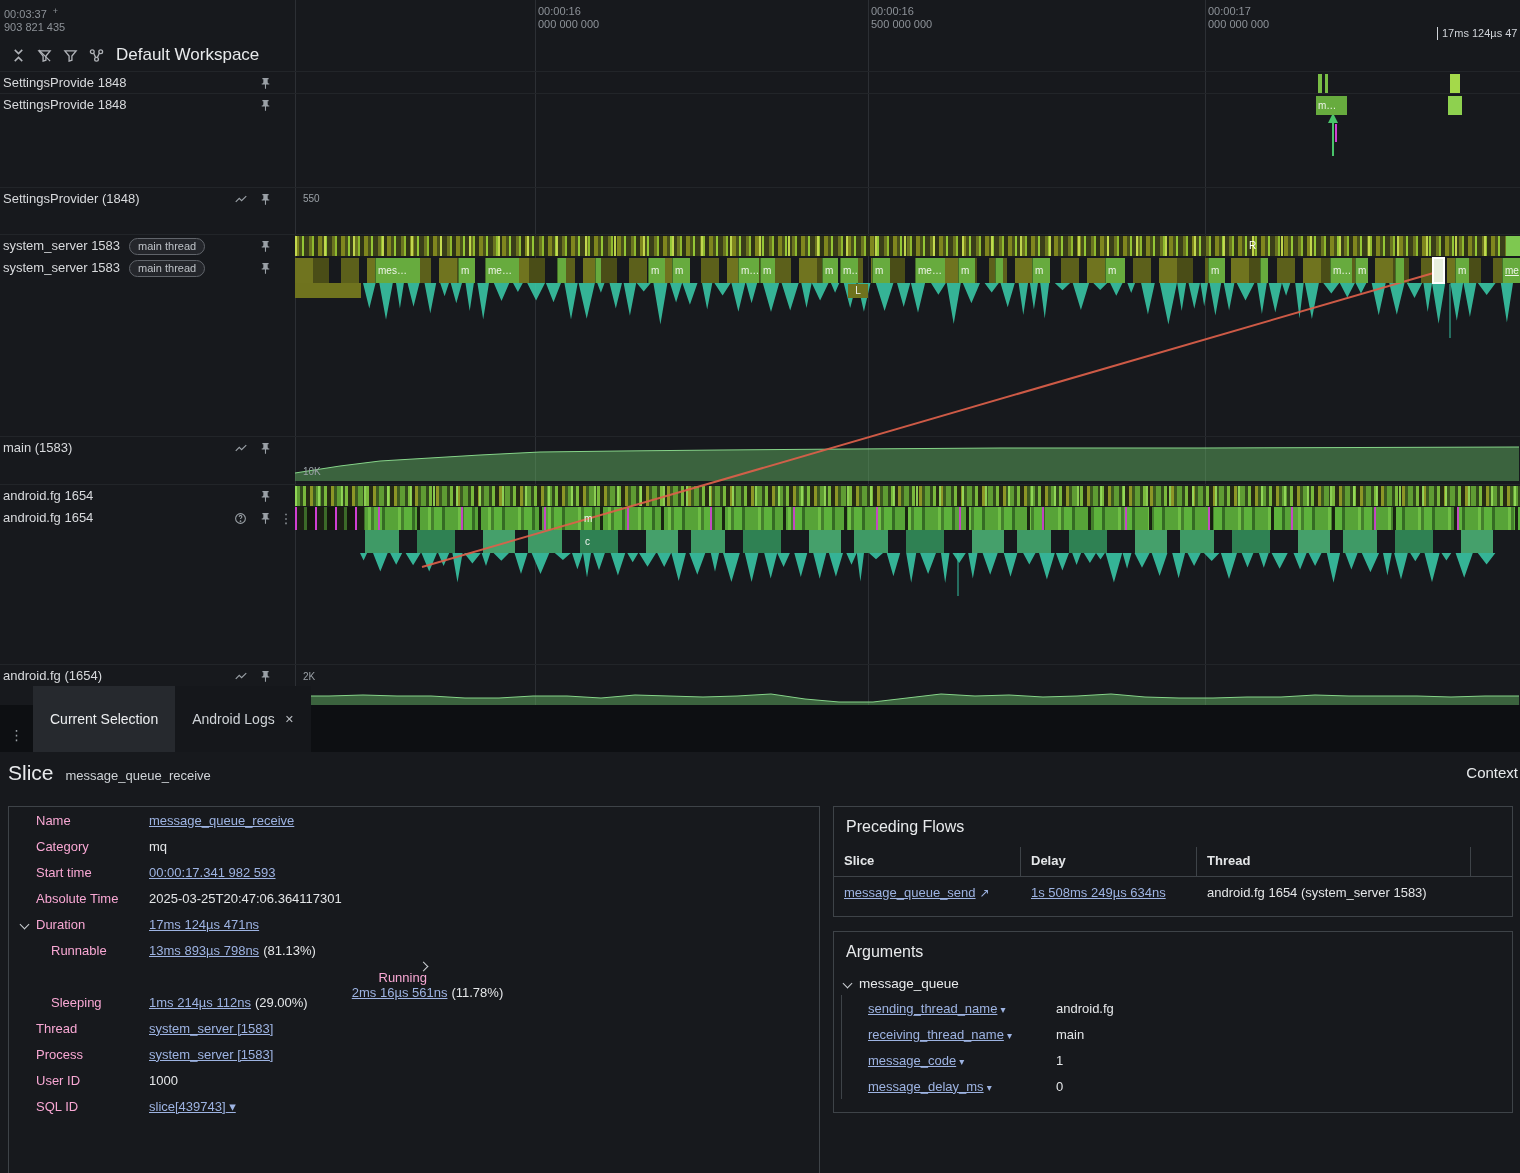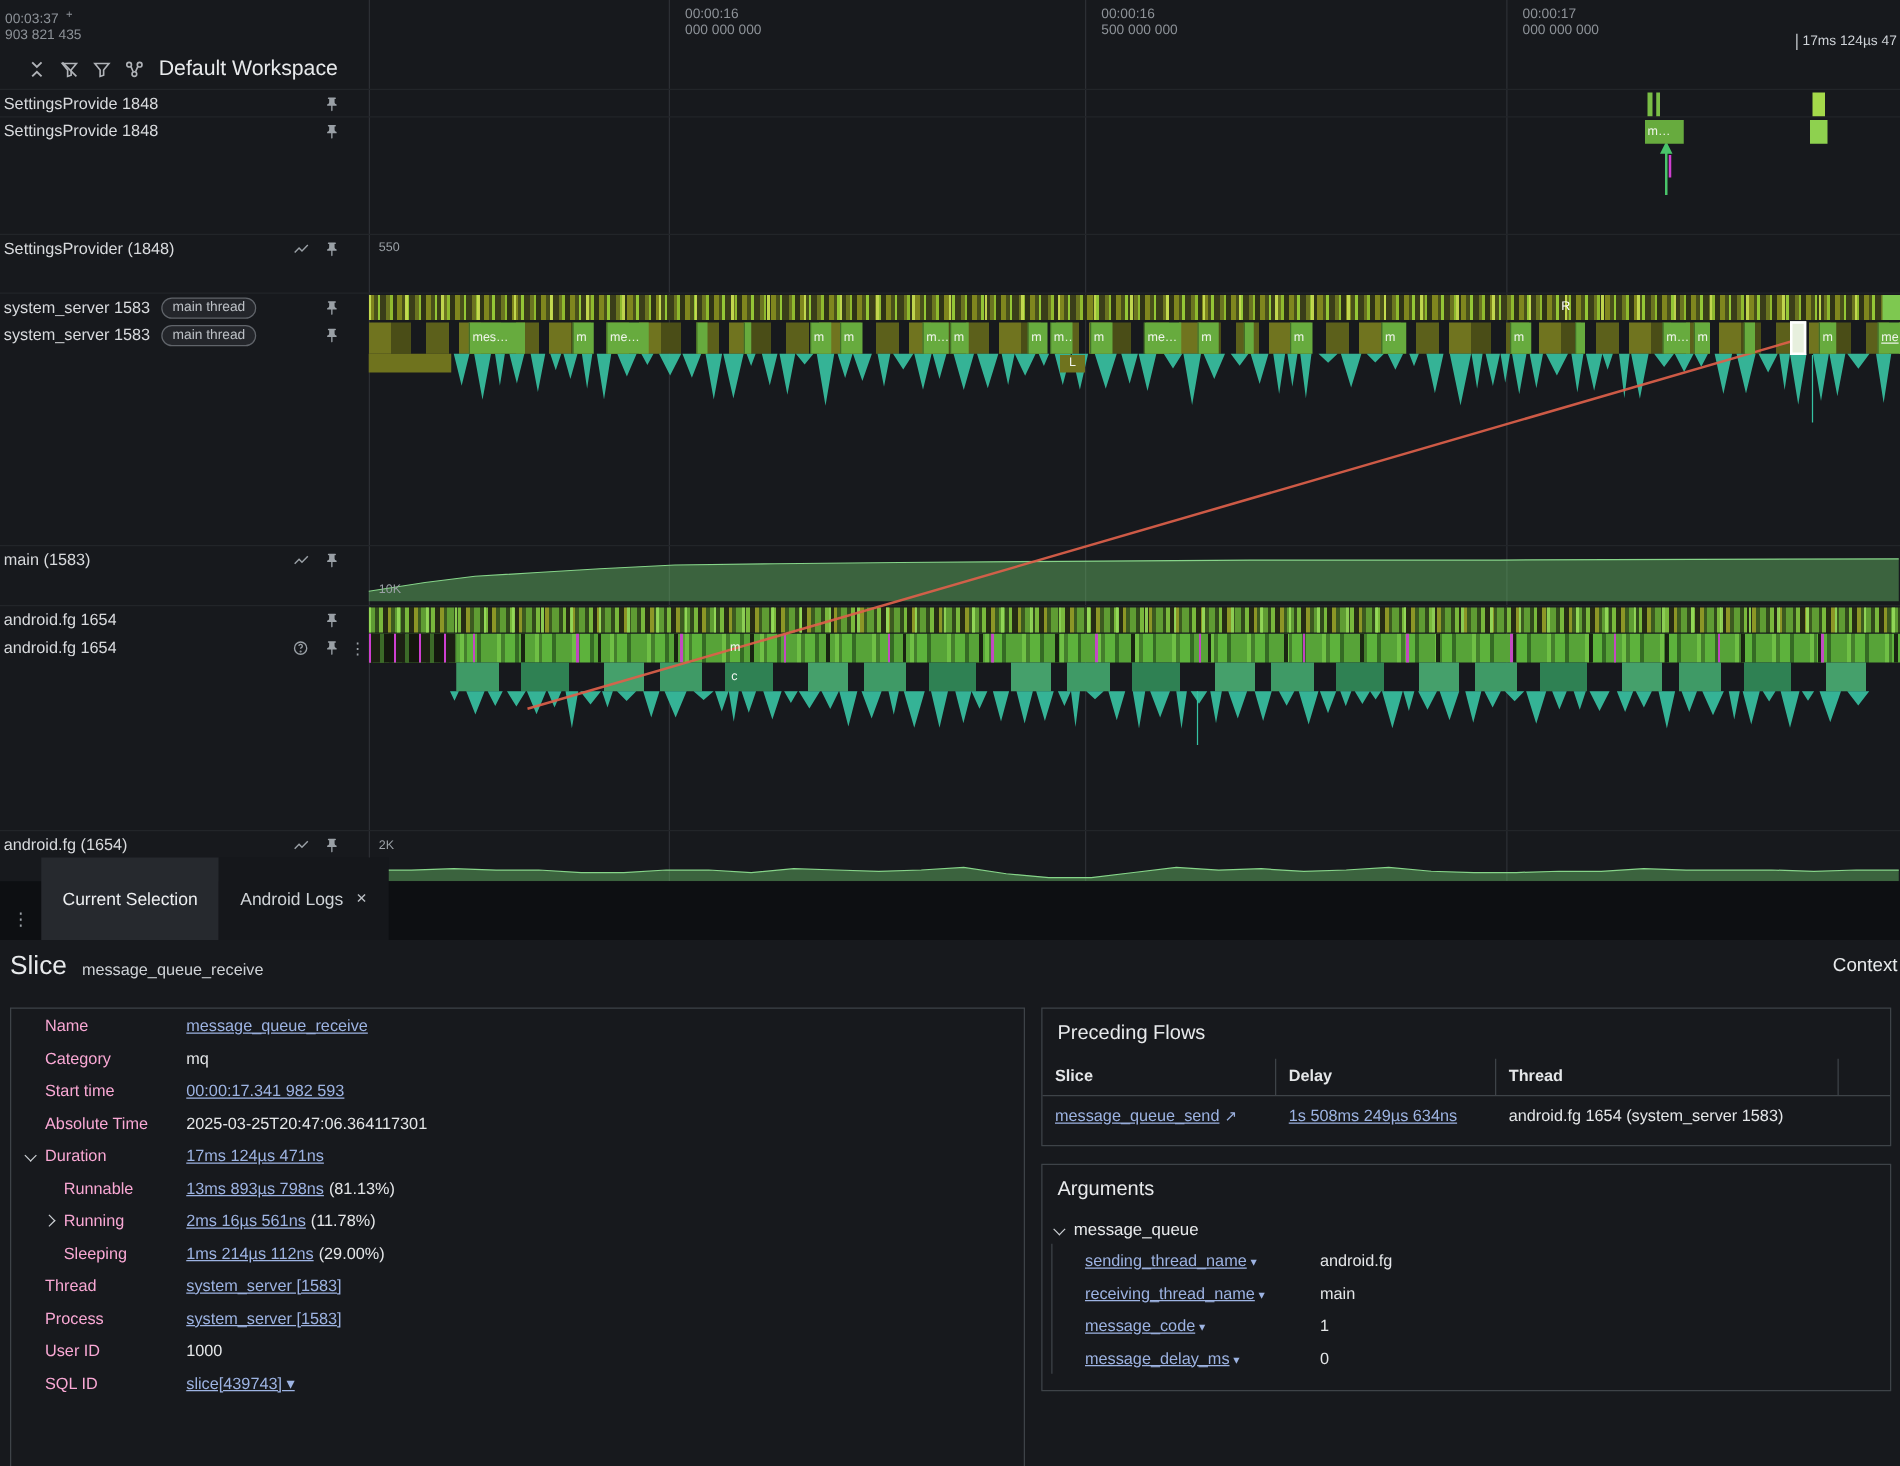--- a/index.html
+++ b/index.html
@@ -3,24 +3,24 @@
 <meta charset="utf-8">
 <style>
   html,body{margin:0;padding:0}
   body{width:1520px;height:1173px;overflow:hidden;background:#17191d;position:relative;
        font-family:"Liberation Sans",sans-serif;color:#e4e6e8;}
   
   #top{position:absolute;left:0;top:0;width:1520px;height:705px;background:#17191d;overflow:hidden}
   #under,#over{position:absolute;left:0;top:0;pointer-events:none}
   .ruler-left{position:absolute;left:4px;top:5px;font-size:11px;color:#8d9298;line-height:13px;z-index:6}
   .ruler-left sup{font-size:9px;vertical-align:4px;margin-left:6px}
-  .tick{position:absolute;top:5px;font-size:11px;color:#8d9298;line-height:13px;padding-left:13px;z-index:6}
+  .tick{position:absolute;top:5px;font-size:11px;color:#8d9298;line-height:13px;padding-left:3px;z-index:6}
   .range{position:absolute;left:1437px;top:27px;width:90px;overflow:hidden;font-size:11px;color:#cfd3d8;
          border-left:1px solid #cfd3d8;padding:0 0 0 4px;height:13px;line-height:13px;z-index:6;white-space:nowrap}
-  .wsbar{position:absolute;left:0;top:41px;height:28px;display:flex;align-items:center;gap:9px;padding-left:21px;z-index:6}
+  .wsbar{position:absolute;left:0;top:41px;height:28px;display:flex;align-items:center;gap:9px;padding-left:10px;z-index:6}
   .wsbar .wsicon{display:inline-flex;width:17px;height:17px;align-items:center;justify-content:center}
   .wstitle{font-size:17px;color:#e8eaec;margin-left:2px}
   
   .trow{position:absolute;left:0;width:294px;display:flex;align-items:flex-start;padding:3px 0 0 3px;box-sizing:border-box;z-index:6}
   .tname{font-size:13px;color:#d8dadd;white-space:nowrap;overflow:hidden}
   .badge{display:inline-block;margin-left:9px;border:1px solid #60646a;border-radius:9px;padding:0 8px;font-size:11px;
          line-height:15px;color:#bdc1c6;background:#24262b}
   .ticon{position:absolute;top:3px;display:inline-flex;width:16px;height:16px;align-items:center;justify-content:center}
   .ticon.pin{left:257px}.ticon.chart{left:233px}.ticon.help{left:232px}
   .ticon.kebab{left:278px;color:#9aa0a6;font-size:13px;line-height:15px}
@@ -379,21 +379,21 @@
             <i class="chev down"></i>
           </span>
           <span class="klabel" style="width: 113px;">Duration</span>
           <span class="kval"><span class="link">17ms 124µs 471ns</span></span>
         </div>
         <div class="kvrow" style="padding-left: 27px;">
           <span class="kcaret"></span>
           <span class="klabel" style="width: 98px;">Runnable</span>
           <span class="kval"><span class="link">13ms 893µs 798ns</span><span class="suffix">(81.13%)</span></span>
         </div>
-        <div class="kvrow" style="padding-left: 27px;">
+        <div class="kvrow" style="padding-left: 27px; flex-direction: column;">
           <span class="kcaret">
             <i class="chev right"></i>
           </span>
           <span class="klabel" style="width: 98px;">Running</span>
           <span class="kval"><span class="link">2ms 16µs 561ns</span><span class="suffix">(11.78%)</span></span>
         </div>
         <div class="kvrow" style="padding-left: 27px;">
           <span class="kcaret"></span>
           <span class="klabel" style="width: 98px;">Sleeping</span>
           <span class="kval"><span class="link">1ms 214µs 112ns</span><span class="suffix">(29.00%)</span></span>

